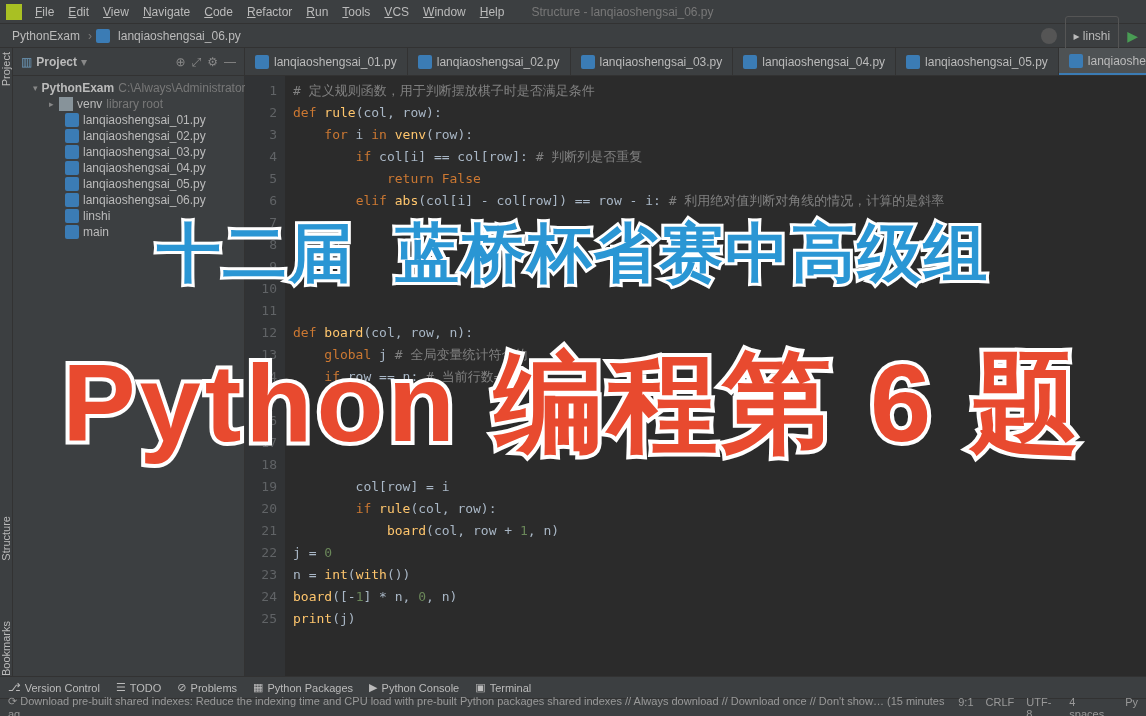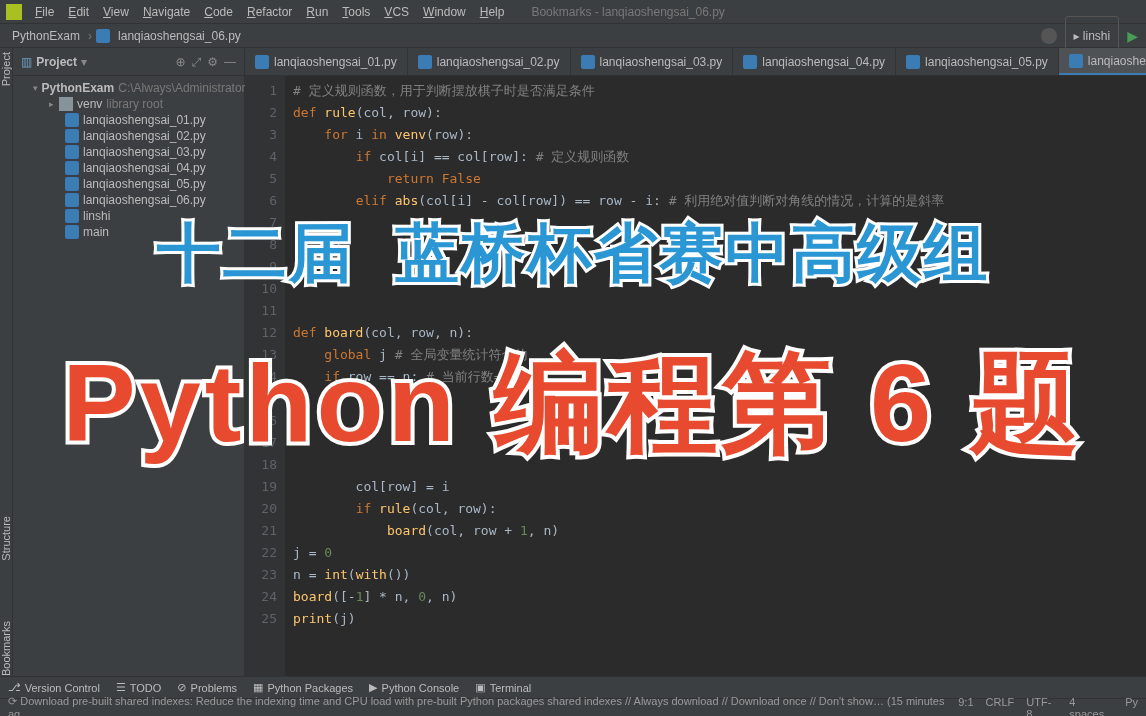--- a/index.html
+++ b/index.html
@@ -85,21 +85,21 @@
       <span class="mi"><u>V</u>iew</span>
       <span class="mi"><u>N</u>avigate</span>
       <span class="mi"><u>C</u>ode</span>
       <span class="mi"><u>R</u>efactor</span>
       <span class="mi"><u>R</u>un</span>
       <span class="mi"><u>T</u>ools</span>
       <span class="mi"><u>V</u>CS</span>
       <span class="mi"><u>W</u>indow</span>
       <span class="mi"><u>H</u>elp</span>
     </div>
-  <div class="title">Bookmarks - lanqiaoshengsai_06.py</div>
+  <div class="title">Structure - lanqiaoshengsai_06.py</div>
 </div>
 
 <div class="crumbs">
   <span class="crumb">PythonExam</span>
   <span class="sep"></span>
   <span class="fileicon"></span>
   <span class="crumb">lanqiaoshengsai_06.py</span>
   <div class="right">
     <span class="user"></span>
     <span class="run">▸ <span>linshi</span></span>
@@ -183,21 +183,21 @@
         <div class="tab"><span class="ico"></span>lanqiaoshengsai_03.py</div>
         <div class="tab"><span class="ico"></span>lanqiaoshengsai_04.py</div>
         <div class="tab"><span class="ico"></span>lanqiaoshengsai_05.py</div>
         <div class="tab active"><span class="ico"></span>lanqiaoshengsai_06.py</div>
       </div>
     <div class="code">
       <div class="gutter" id="gutter">1<br>2<br>3<br>4<br>5<br>6<br>7<br>8<br>9<br>10<br>11<br>12<br>13<br>14<br>15<br>16<br>17<br>18<br>19<br>20<br>21<br>22<br>23<br>24<br>25<br></div>
       <div class="lines" id="lines"><span class="cm"># 定义规则函数，用于判断摆放棋子时是否满足条件</span>
 <span class="kw">def</span> <span class="fn">rule</span>(col, row):
     <span class="kw">for</span> i <span class="kw">in</span> <span class="fn">venv</span>(row):
-        <span class="kw">if</span> col[i] == col[row]: <span class="cm"># 定义规则函数</span>
+        <span class="kw">if</span> col[i] == col[row]: <span class="cm"># 判断列是否重复</span>
             <span class="kw">return False</span>
         <span class="kw">elif</span> <span class="fn">abs</span>(col[i] - col[row]) == row - i: <span class="cm"># 利用绝对值判断对角线的情况，计算的是斜率</span>
 
     re
 
 
 
 <span class="kw">def</span> <span class="fn">board</span>(col, row, n):
     <span class="kw">global</span> j <span class="cm"># 全局变量统计符合的</span>
     <span class="kw">if</span> row == n: <span class="cm"># 当前行数==总</span>

